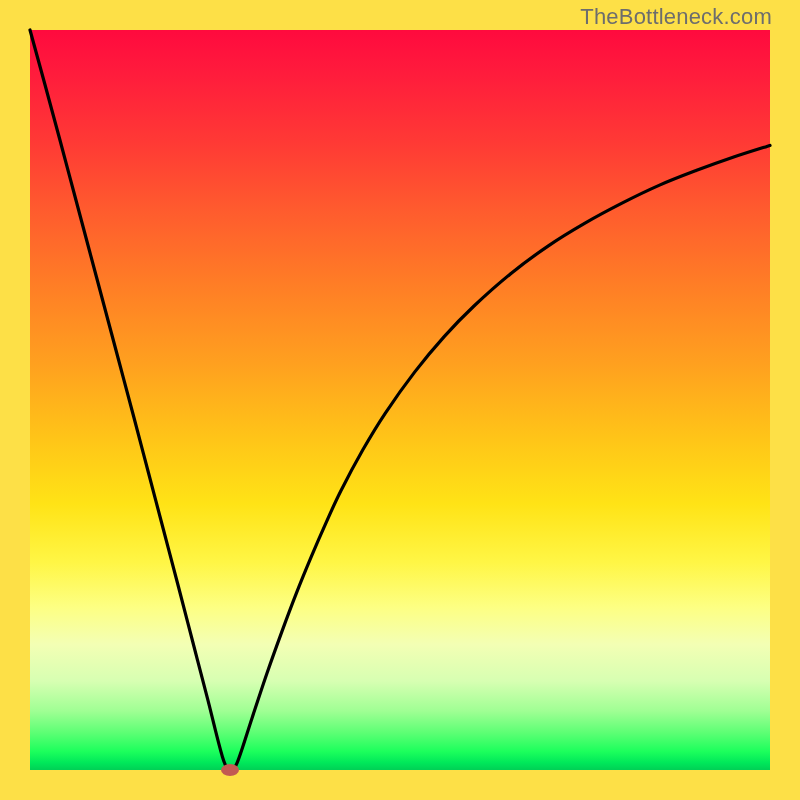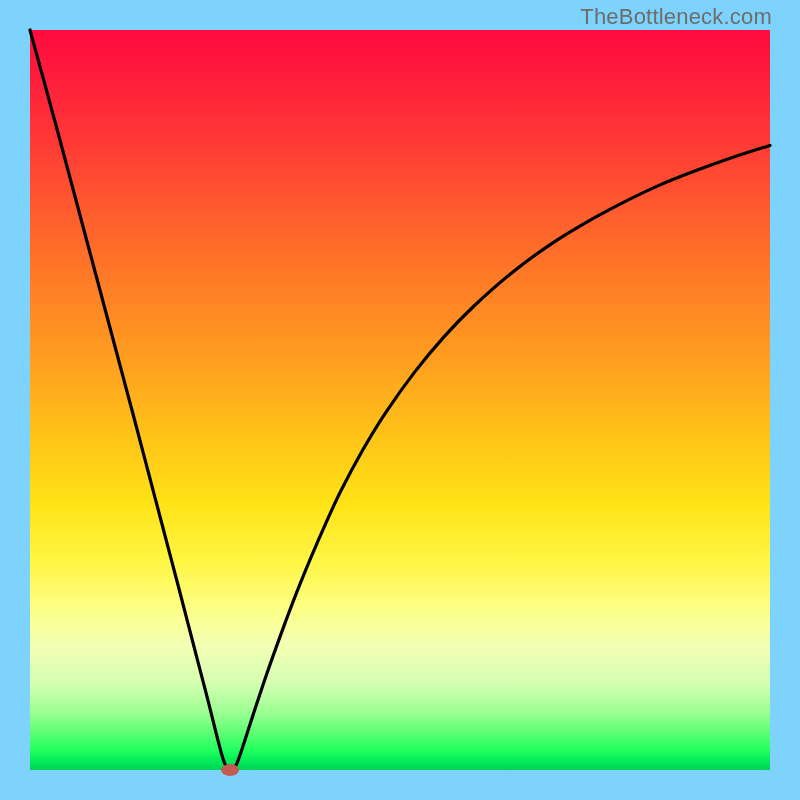--- a/index.html
+++ b/index.html
@@ -10,21 +10,21 @@
     background: #000;
     overflow: hidden;
     font-family: Arial, Helvetica, sans-serif;
   }
   .frame {
     position: absolute;
     top: 0;
     left: 0;
     width: 800px;
     height: 800px;
-    background: #7dd3fc;
+    background: #fde047;
   }
   .plot-area {
     position: absolute;
     top: 30px;
     left: 30px;
     width: 740px;
     height: 740px;
     background: linear-gradient(to bottom,
       #ff0a3e 0%,
       #ff1c3c 6%,

